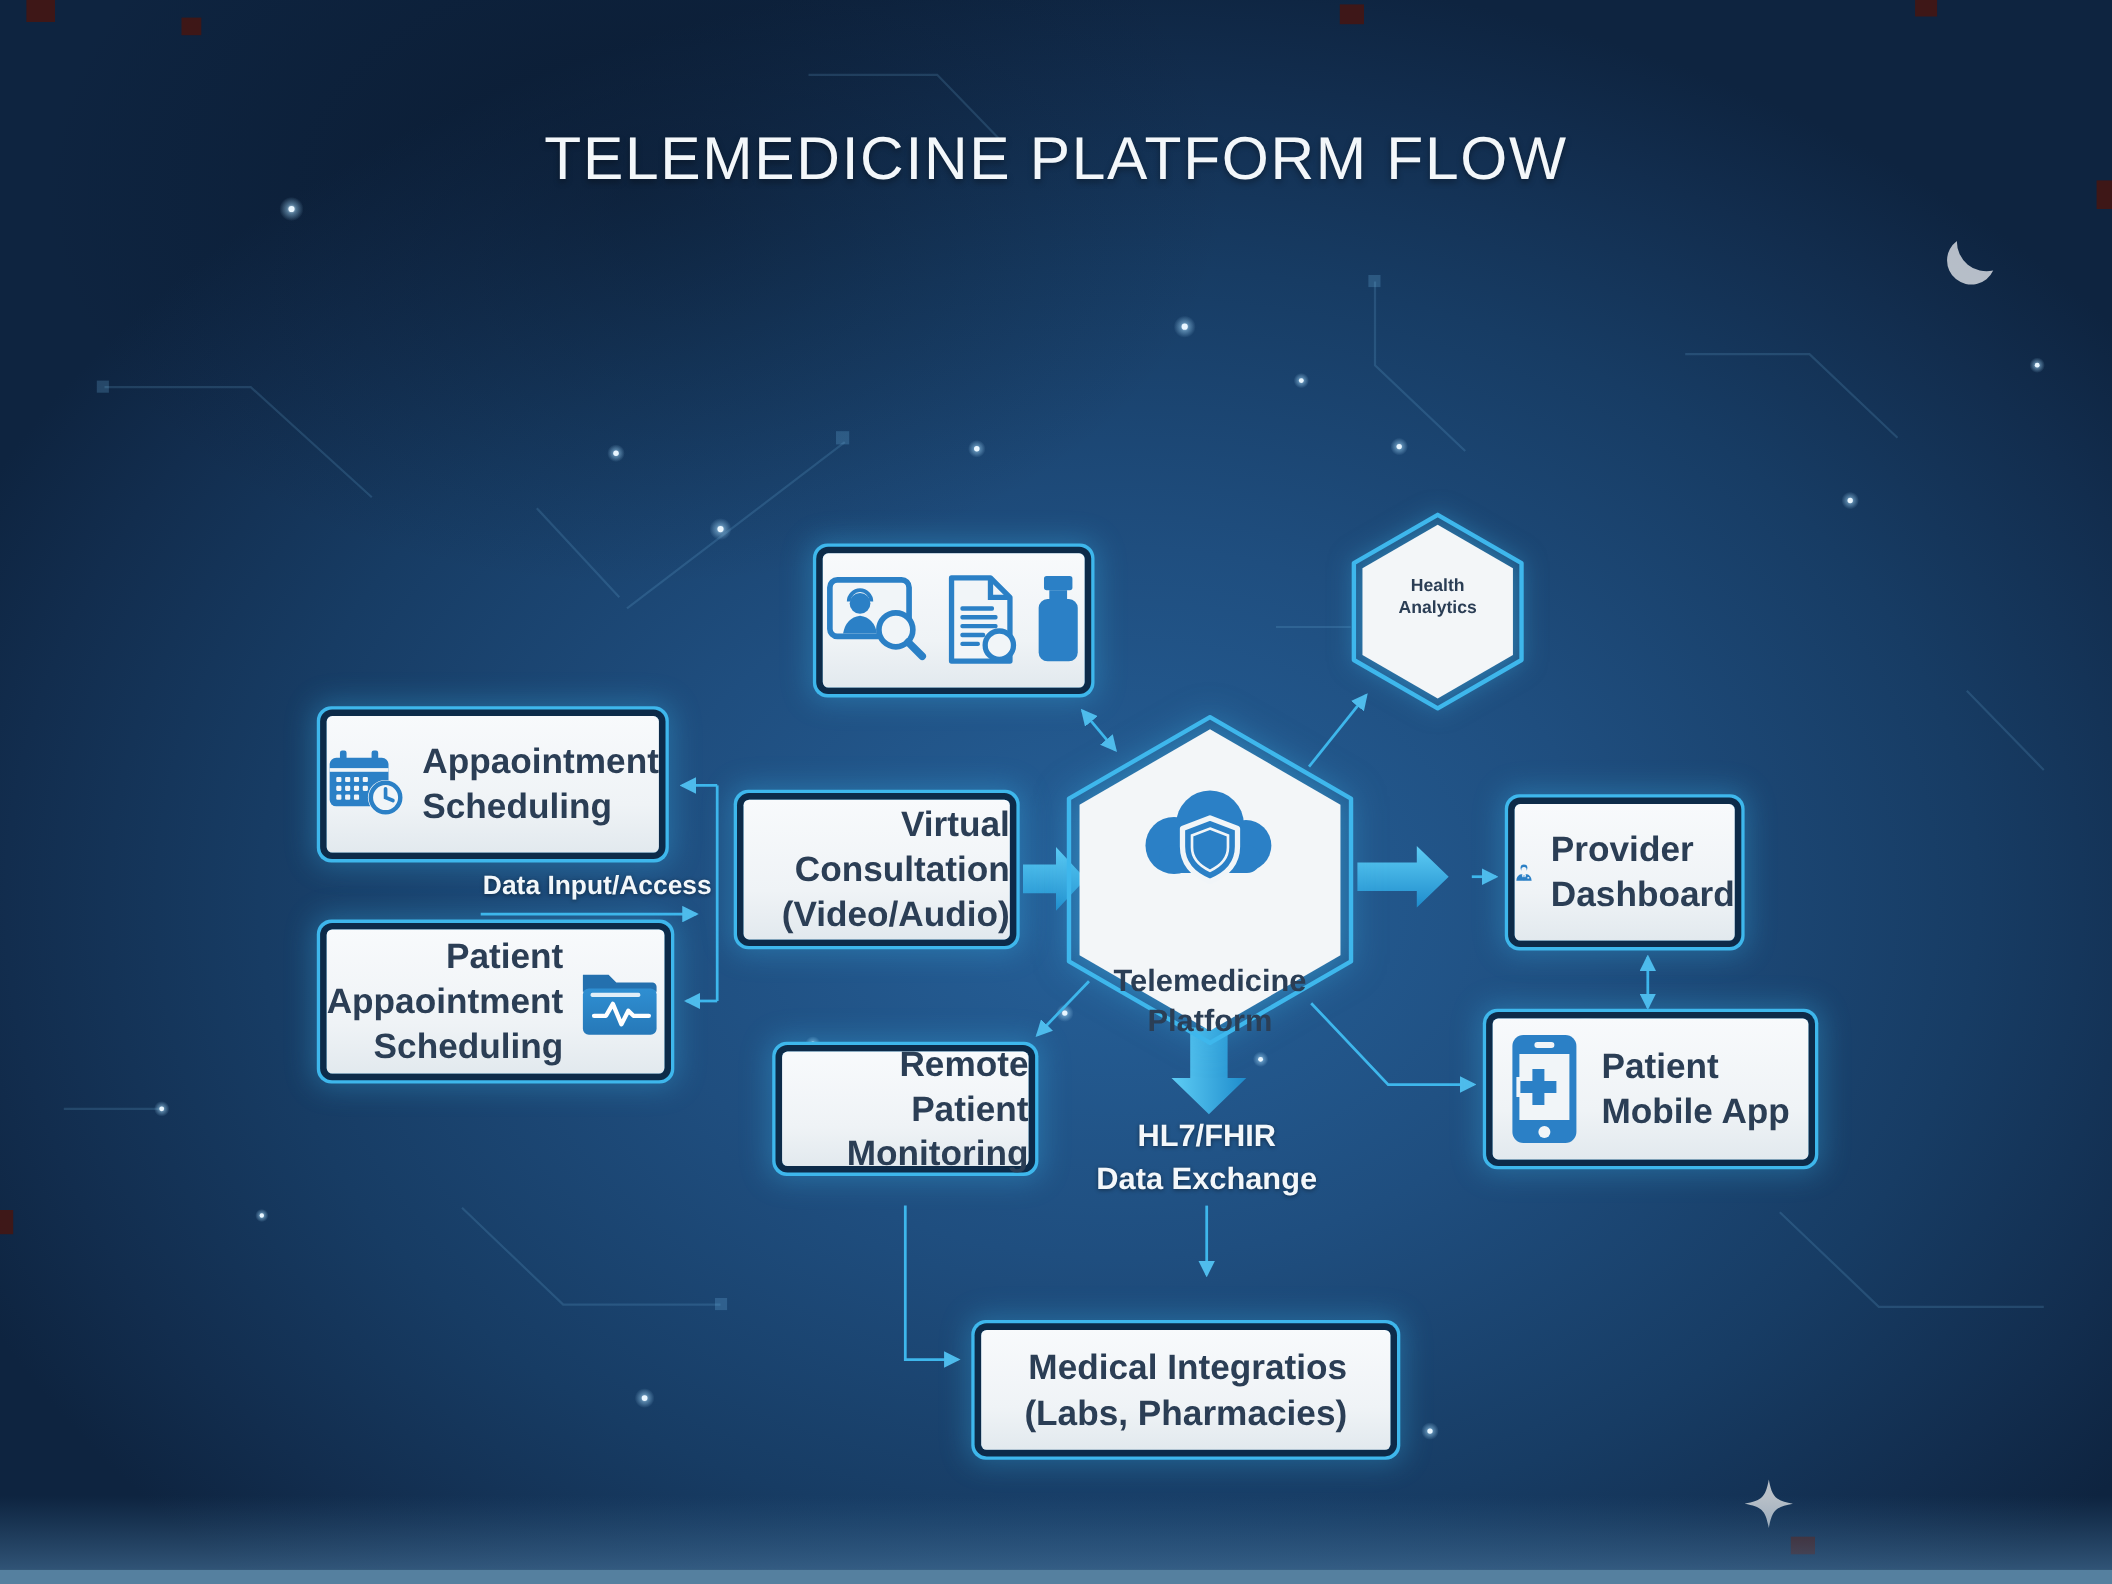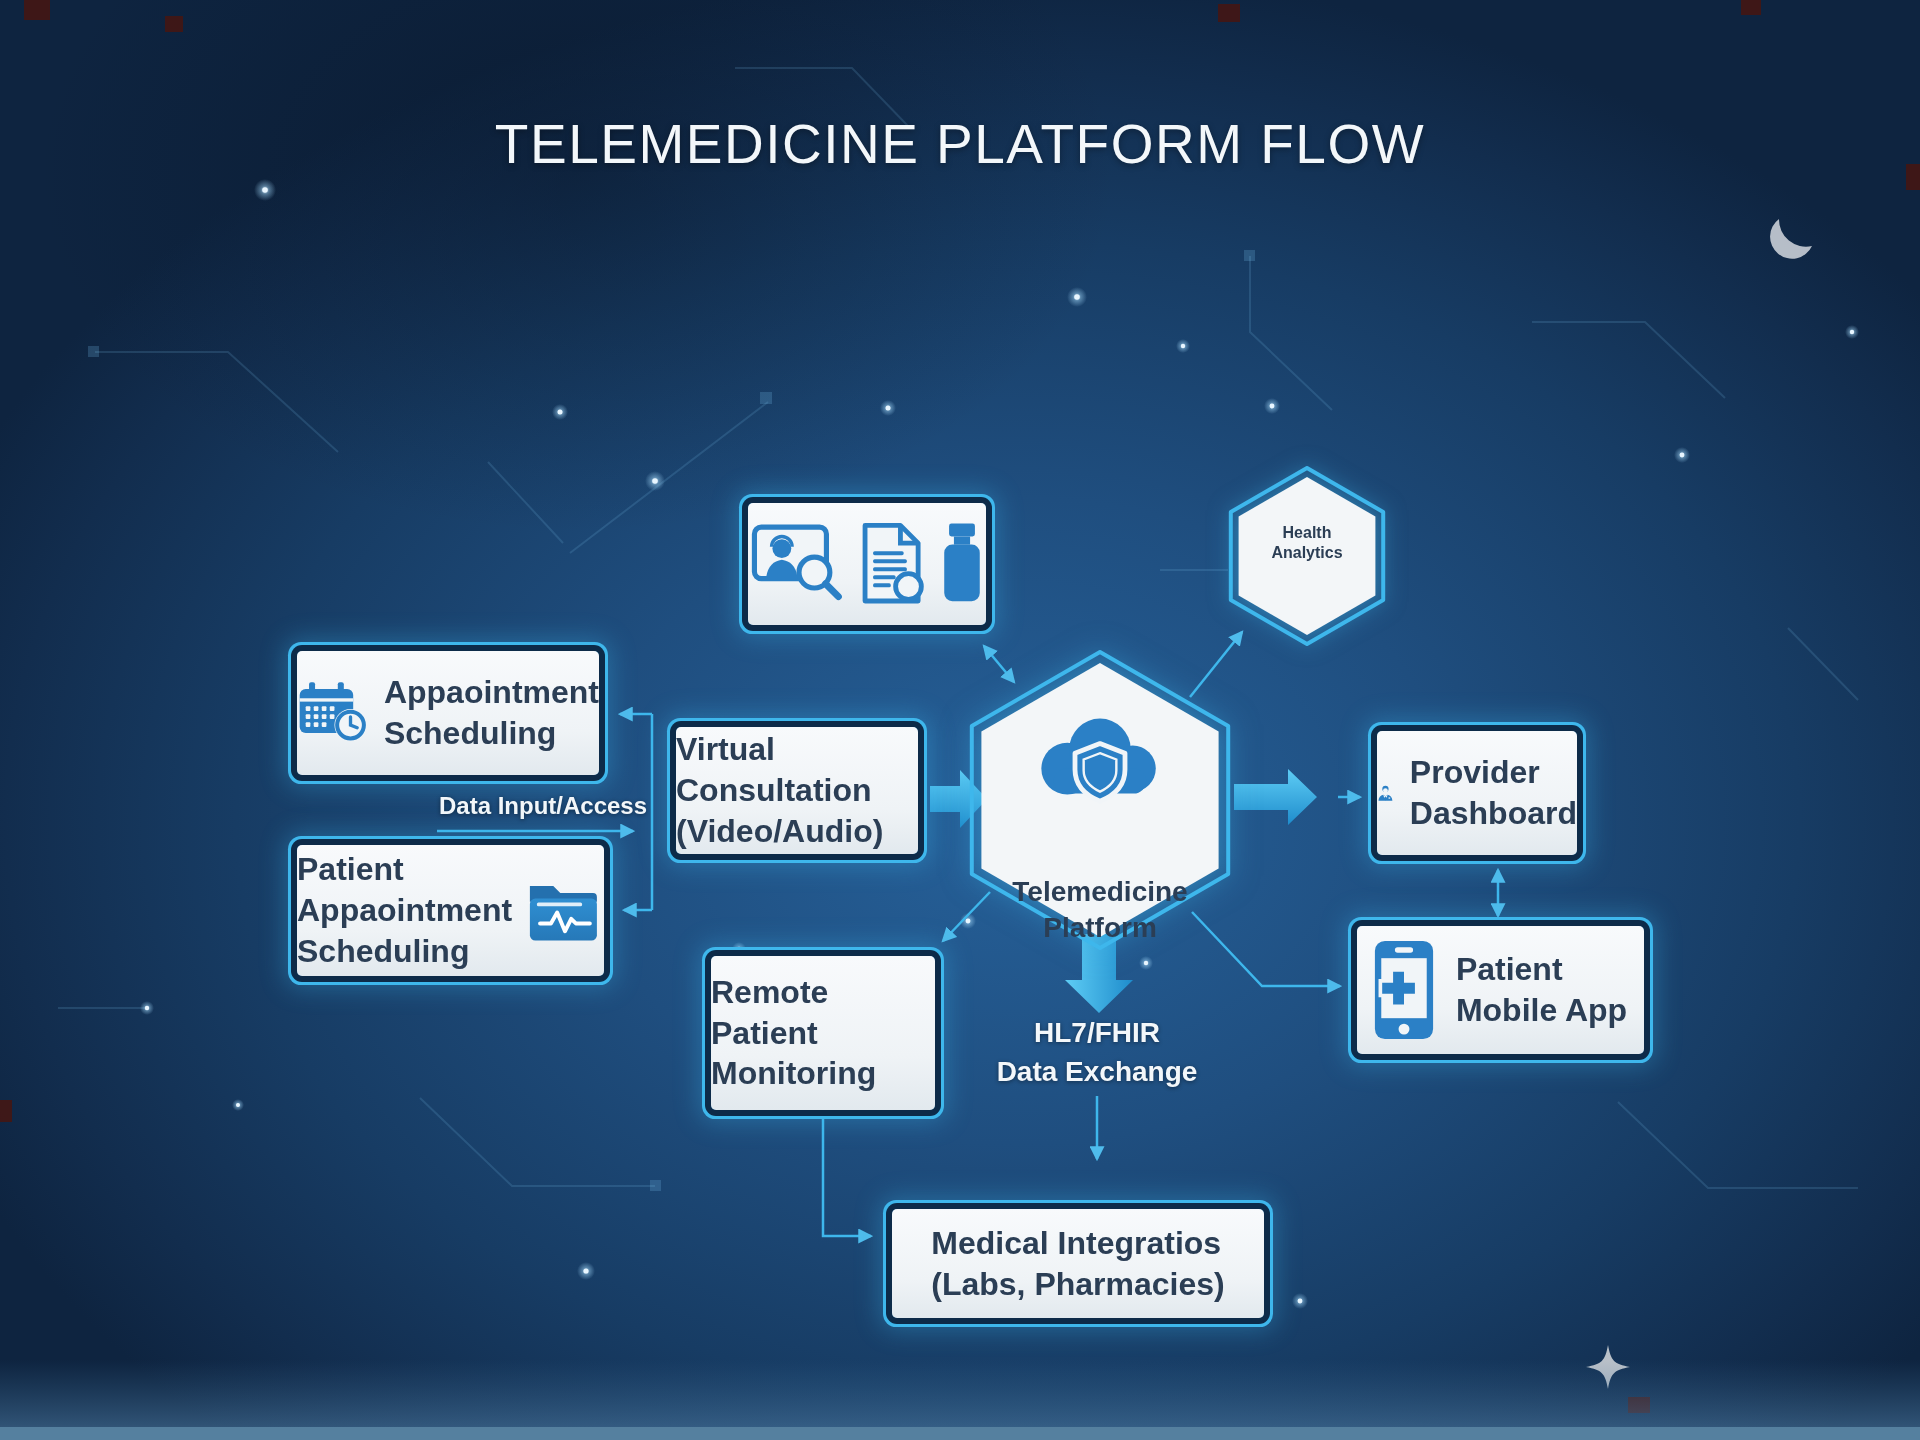--- a/index.html
+++ b/index.html
@@ -19,38 +19,38 @@
   .box{
     position:absolute;display:flex;align-items:center;justify-content:center;
     background:linear-gradient(180deg,#f8fafc 0%,#eff3f6 65%,#e2e9ee 100%);
     border-radius:5px;
     box-shadow:0 0 0 6px var(--dark-ring,#0d2b49),0 0 0 9px var(--accent-cyan,#3eb7ec),0 0 26px 12px rgba(62,183,236,.33);
   }
   .node-label{
     font-weight:bold;color:var(--node-text,#2b3e55);
     white-space:pre-line;font-size:32px;line-height:1.28;
   }
-  .center{text-align:left;}
+  .center{text-align:right;}
   .white-label{
     position:absolute;font-weight:bold;color:var(--white-text,#f3f7fa);
     white-space:pre-line;text-shadow:0 1px 4px rgba(0,0,0,.45);
   }
   .lbl-dia{left:420px;top:792px;width:246px;text-align:center;font-size:24px;}
   .lbl-hl7{left:985px;top:1013px;width:224px;text-align:center;font-size:28px;line-height:1.4;}
   .hex-wrap{position:absolute;}
   .hex-wrap .hex-label{position:absolute;left:0;width:100%;text-align:center;}
   .hex-analytics{left:1215px;top:462px;width:184px;height:188px;}
   .hex-platform{left:960px;top:645px;width:280px;height:310px;}
   .b-media{left:748px;top:503px;width:238px;height:122px;gap:10px;}
   .b-appt{left:297px;top:651px;width:302px;height:124px;gap:16px;}
   .b-pappt{left:297px;top:845px;width:307px;height:131px;gap:14px;}
   .b-vc{left:676px;top:727px;width:242px;height:127px;}
   .b-provider{left:1377px;top:731px;width:200px;height:124px;gap:16px;}
   .b-mobile{left:1357px;top:926px;width:287px;height:128px;gap:22px;}
-  .b-rpm{left:711px;top:956px;width:224px;height:154px;}
+  .b-rpm{left:711px;top:956px;width:224px;height:104px;}
   .b-mi{left:892px;top:1181px;width:372px;height:109px;margin-top:28px;}
   .conn{stroke:var(--accent-cyan,#4fbcec);stroke-width:2.5;fill:none;}
   .faint{stroke:rgba(125,195,240,.17);stroke-width:2;fill:none;}
   .fsq{fill:rgba(125,195,240,.22);}
   .redsq{fill:#461510;opacity:.85;}
 </style>
 </head>
 <body>
 
 <div class="stage">

